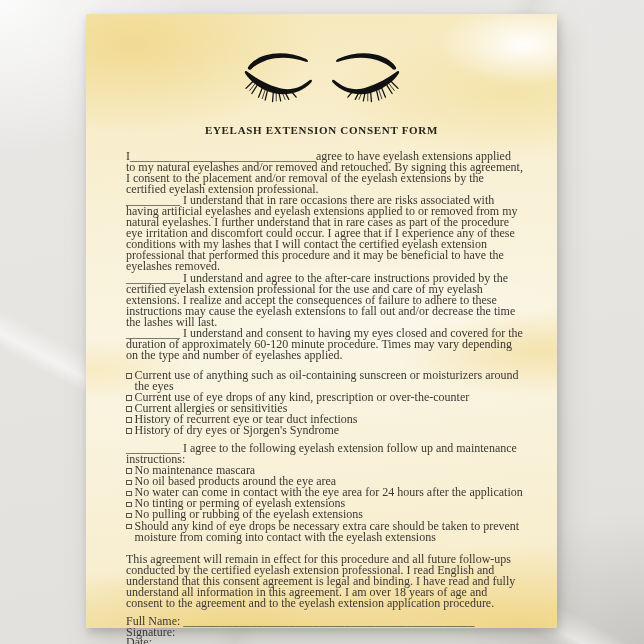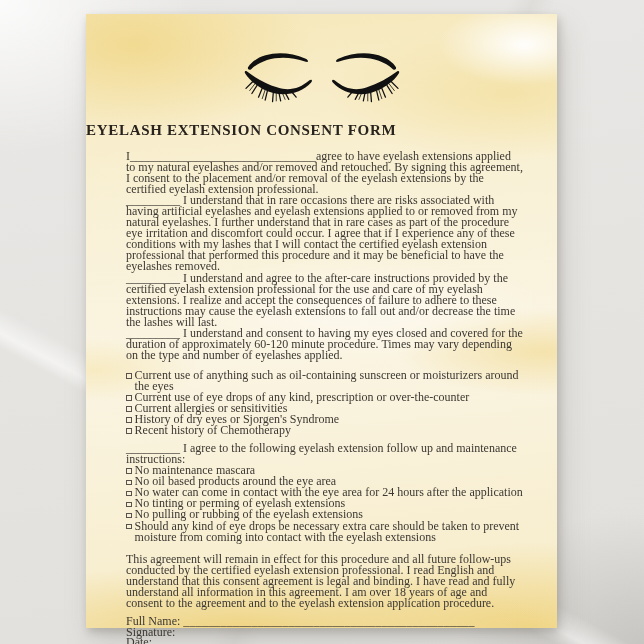--- a/index.html
+++ b/index.html
@@ -27,22 +27,22 @@
       radial-gradient(ellipse 260px 95px at 90% 13%, rgba(241,218,142,0.55), rgba(241,218,142,0) 70%),
       radial-gradient(ellipse 210px 62px at 97% 55%, rgba(240,213,130,0.55), rgba(240,213,130,0) 70%),
       radial-gradient(ellipse 150px 45px at 2% 58%, rgba(244,224,156,0.45), rgba(244,224,156,0) 70%),
       radial-gradient(ellipse 430px 95px at 33% 101%, rgba(236,205,112,0.85), rgba(236,205,112,0) 74%),
       radial-gradient(ellipse 310px 115px at 94% 100%, rgba(238,208,118,0.80), rgba(238,208,118,0) 74%),
       linear-gradient(175deg, #f6e8ba 0%, #f9f1d6 30%, #faf4e2 55%, #f7ecc8 100%);
     box-shadow: 2px 4px 8px rgba(100,95,85,0.30), 6px 14px 26px rgba(120,115,105,0.22);
   }
   .lash-art{display:block;margin:33px auto 0;width:166px;height:62px;}
   .title{
-    margin:13px 0 0;text-align:left;
-    font-weight:bold;font-size:15px;line-height:17px;letter-spacing:0.7px;
+    margin:13px 0 0;text-align:center;
+    font-weight:bold;font-size:11px;line-height:17px;letter-spacing:0.7px;
     color:#28231d;
   }
   .content{
     margin:12px 34px 0 40px;width:397px;
     font-size:12px;line-height:11.05px;color:#3c3832;
   }
   .content p{margin:0;}
   .gap-a{height:9px;}   
   .gap-b{height:7px;}   
   .gap-c{height:11px;}  
@@ -125,25 +125,25 @@
       <div class="check-item">
         <span class="checkbox"></span>
         <span>Current use of eye drops of any kind, prescription or over-the-counter</span>
       </div>
       <div class="check-item">
         <span class="checkbox"></span>
         <span>Current allergies or sensitivities</span>
       </div>
       <div class="check-item">
         <span class="checkbox"></span>
-        <span>History of dry eyes or Sjorgen's Syndrome</span>
+        <span>History of recurrent eye or tear duct infections</span>
       </div>
       <div class="check-item">
         <span class="checkbox"></span>
-        <span>Recent history of Chemotherapy</span>
+        <span>History of dry eyes or Sjorgen's Syndrome</span>
       </div>
 
       <div class="gap-b"></div>
       <p>_________ I agree to the following eyelash extension follow up and maintenance instructions:</p>
       <div class="check-item">
         <span class="checkbox"></span>
         <span>No maintenance mascara</span>
       </div>
       <div class="check-item">
         <span class="checkbox"></span>

